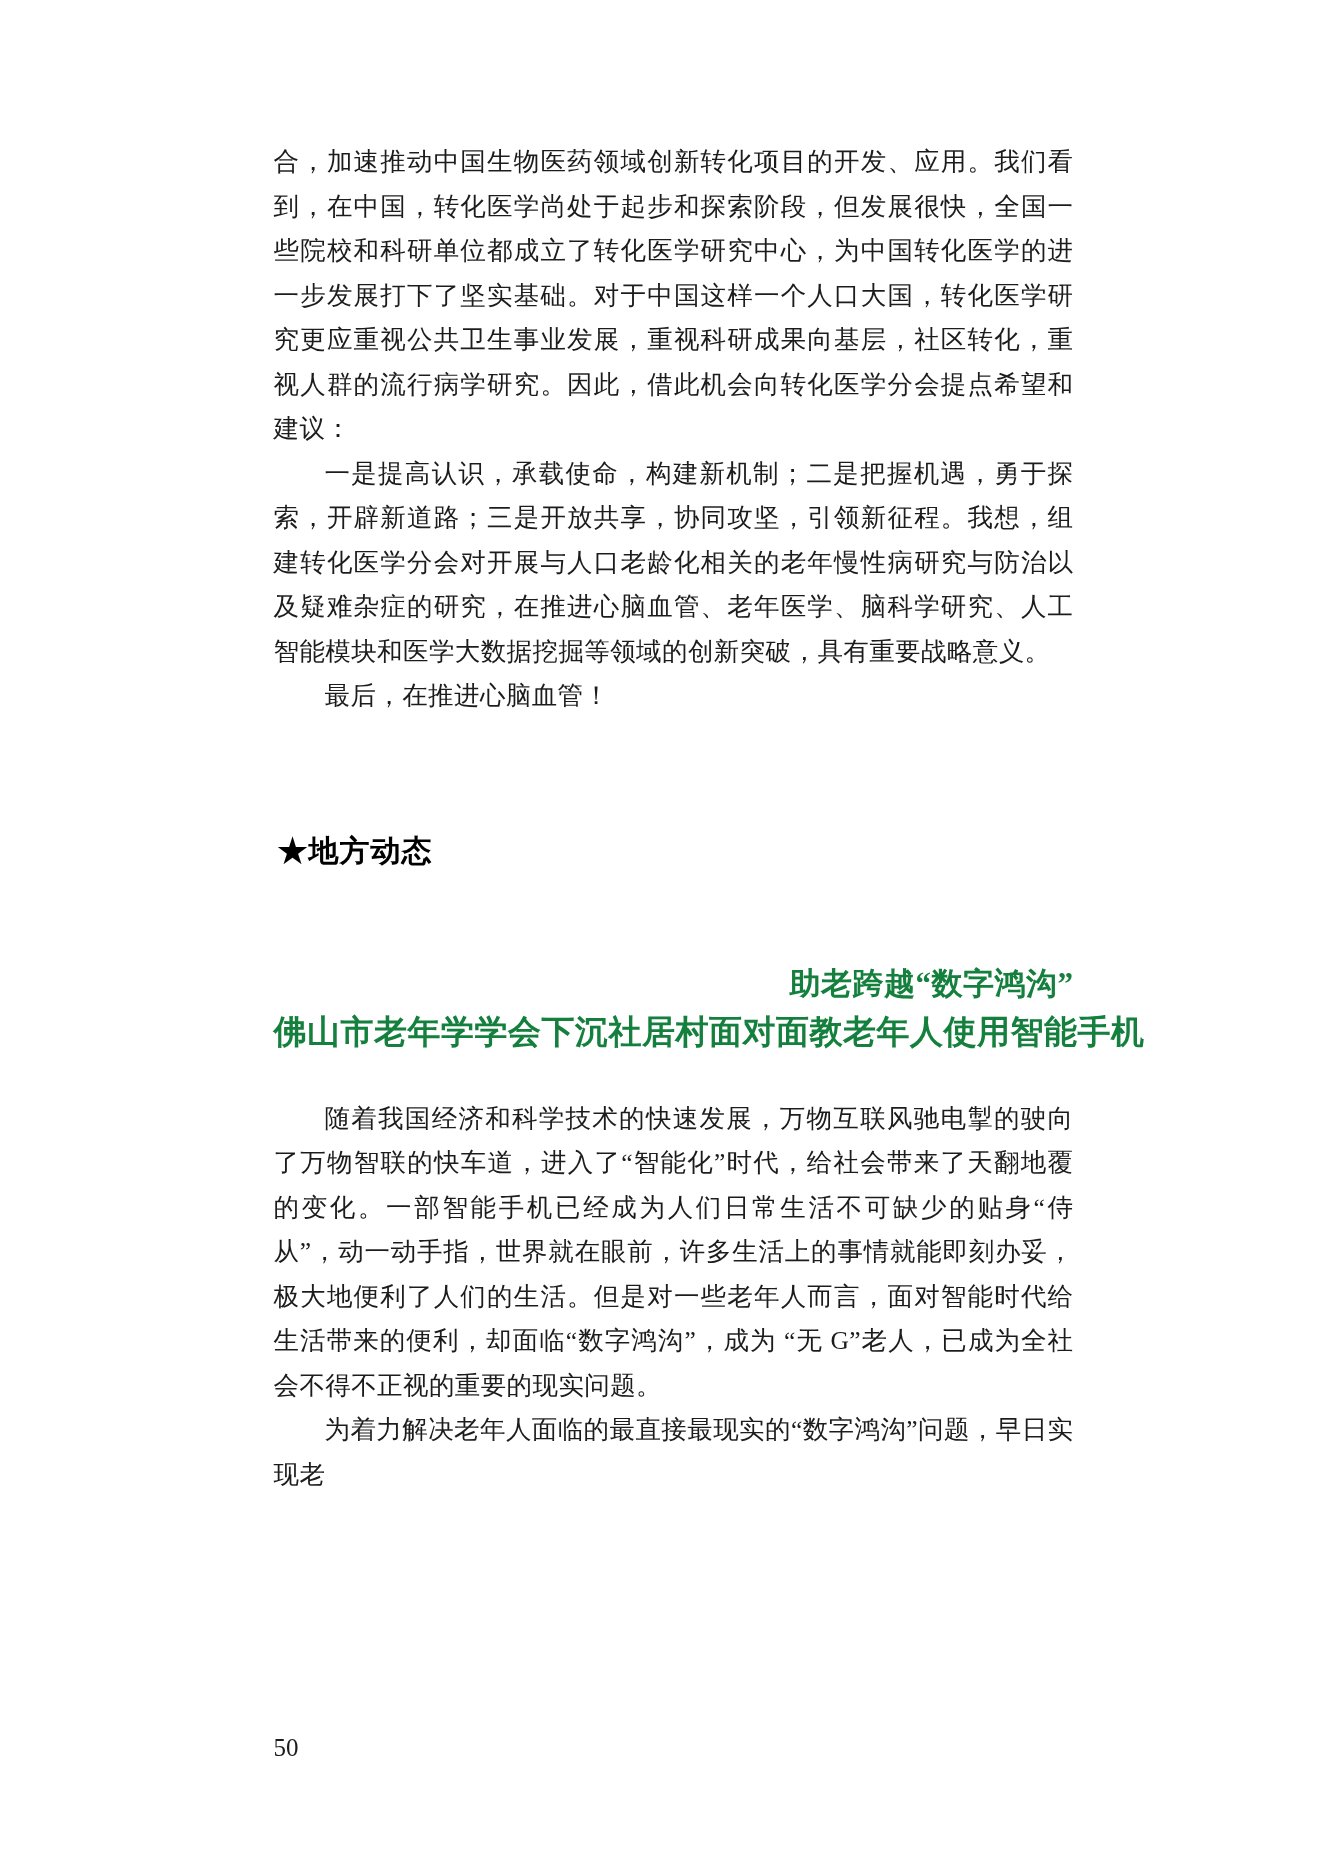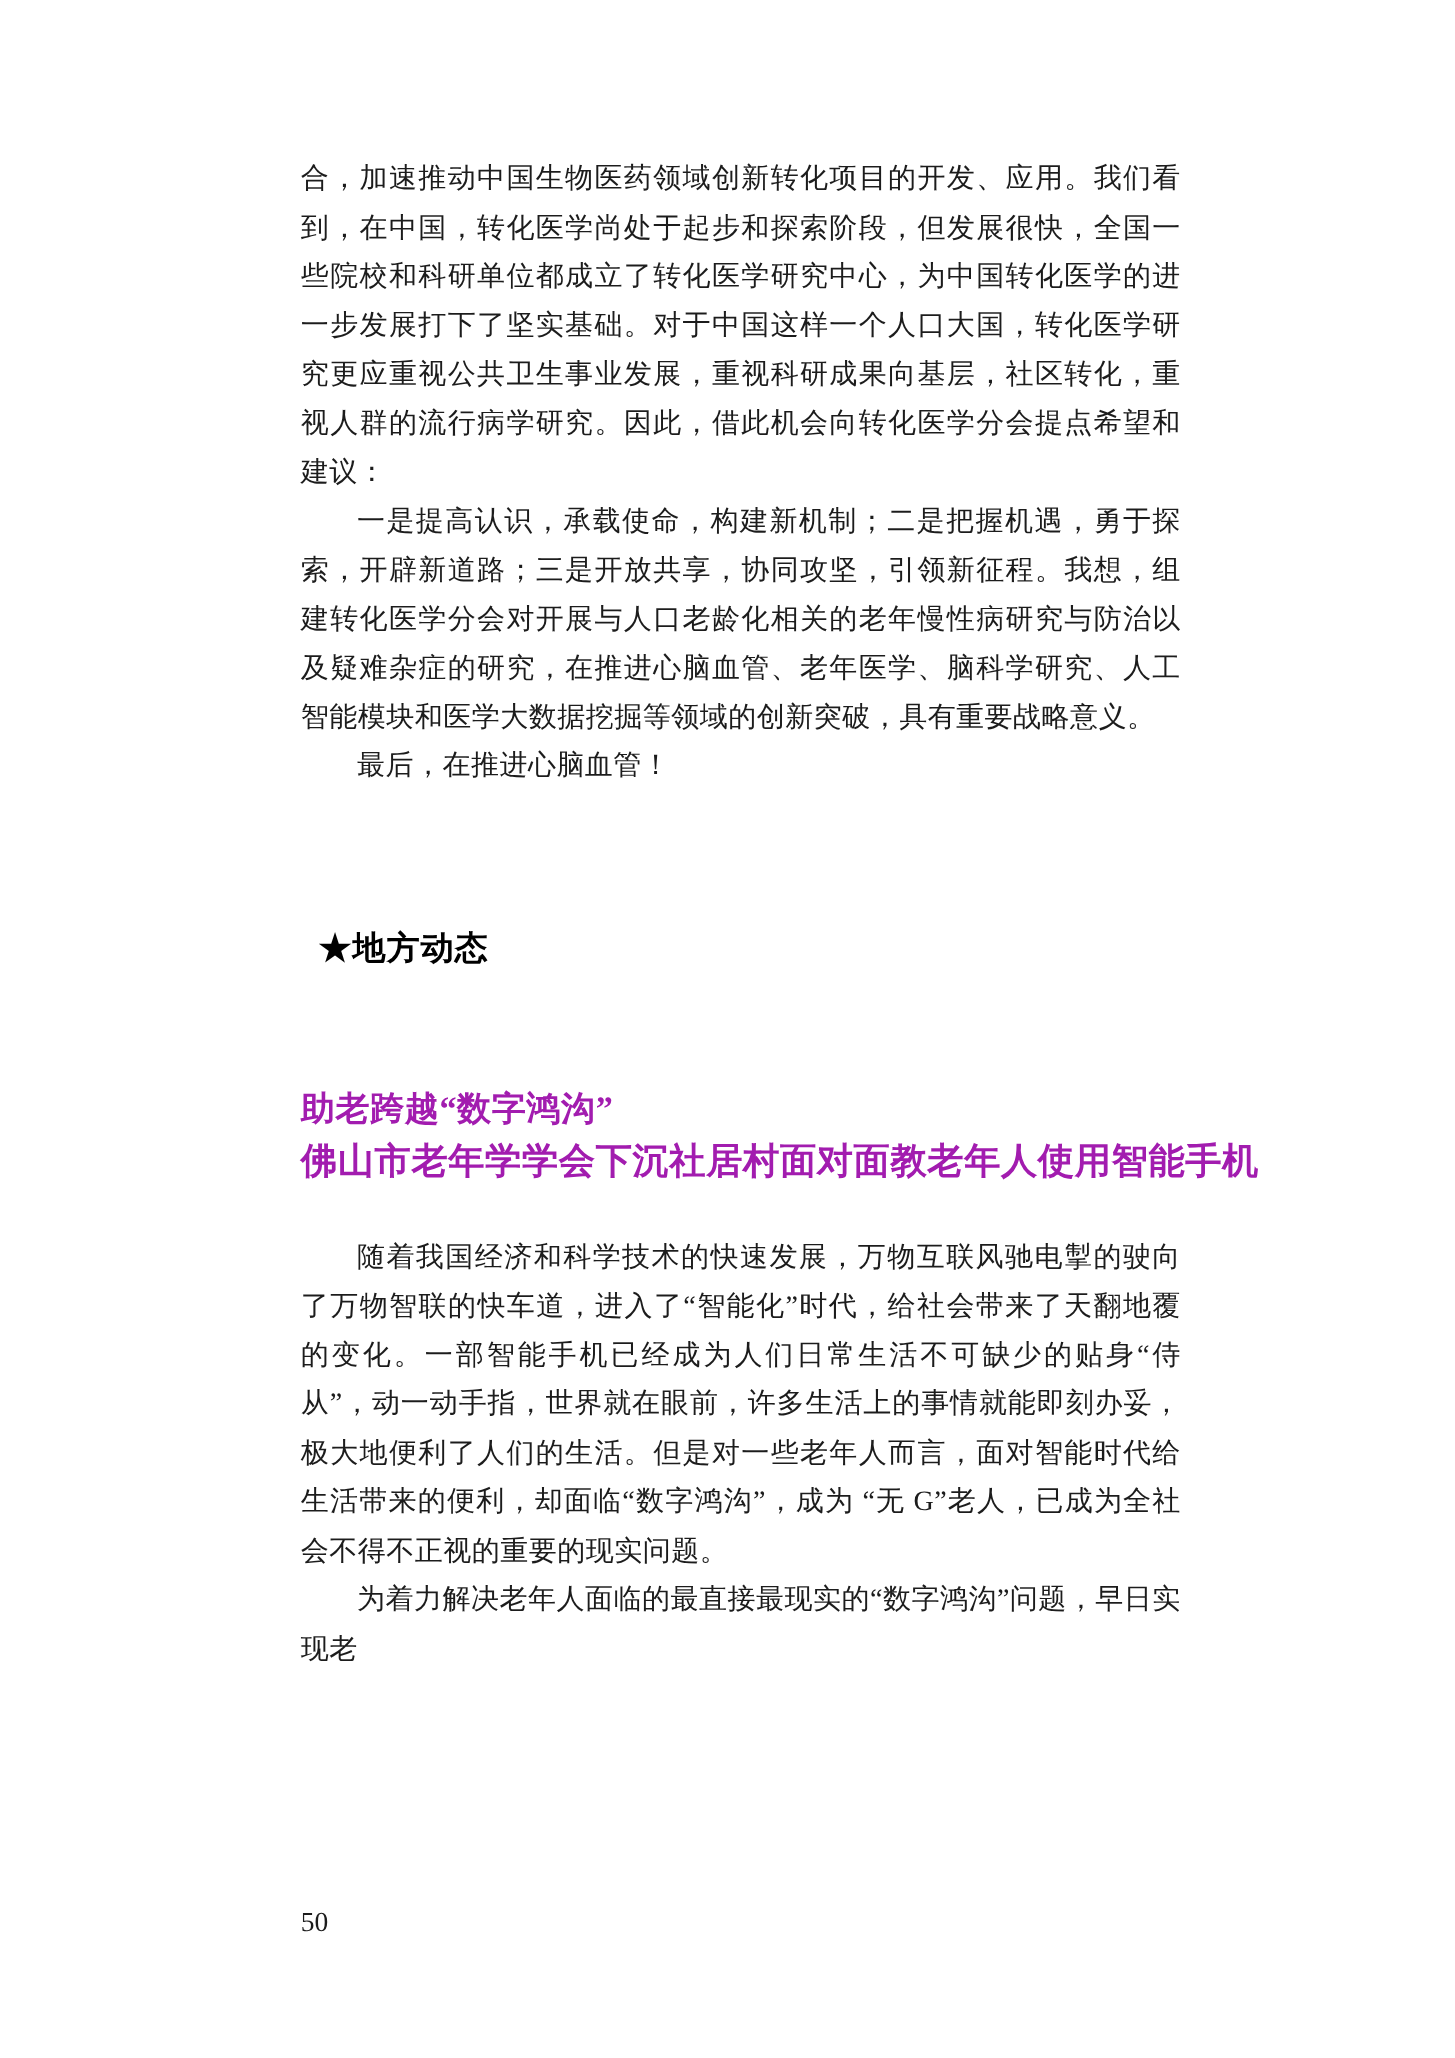--- a/index.html
+++ b/index.html
@@ -47,30 +47,30 @@
     margin-top: 0px;
   }
 
   
   .section-heading {
     font-size: 30px;
     line-height: 40px;
     font-weight: 700;
     letter-spacing: 1px;
     color: #000000;
-    margin: 16px;
+    margin: 4px;
     font-family: "Liberation Serif", "DejaVu Serif", serif;
   }
 
   
   .article-title-main,
   .article-title-sub {
-    text-align: left;
+    text-align: right;
     font-weight: 700;
-    color: #a21caf;
+    color: #15803d;
     margin: 0;
     letter-spacing: 0.5px;
     font-family: "Liberation Serif", "DejaVu Serif", serif;
   }
   .article-title-main {
     font-size: 31px;
     line-height: 46px;
   }
   .article-title-sub {
     font-size: 33px;

